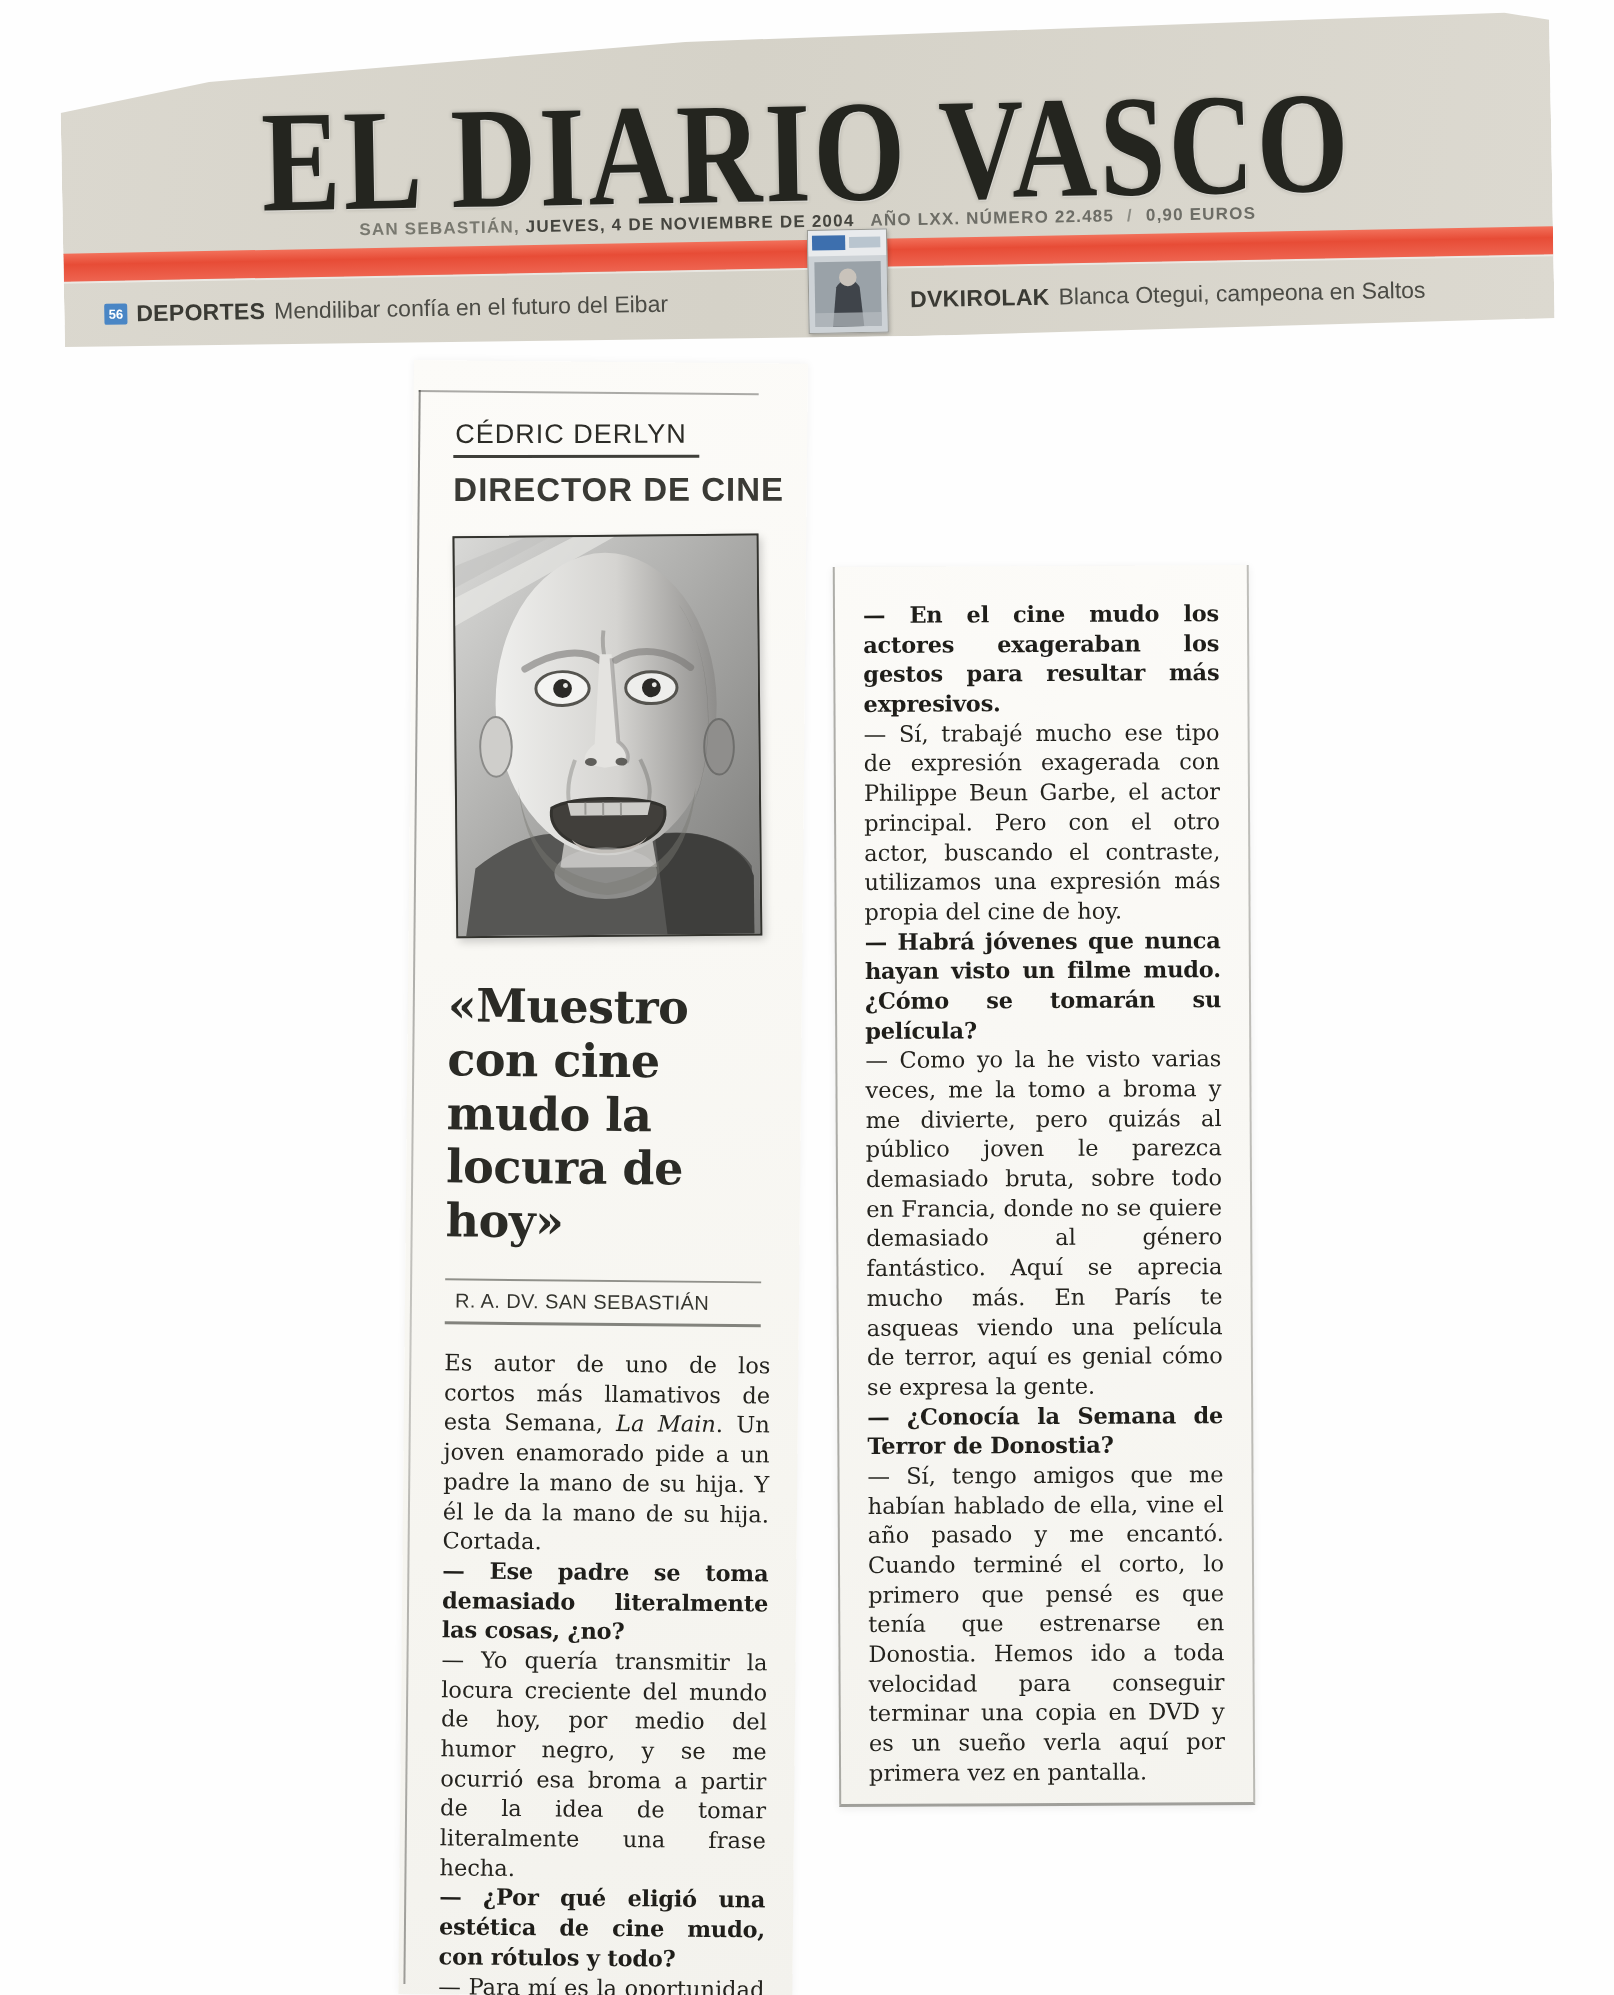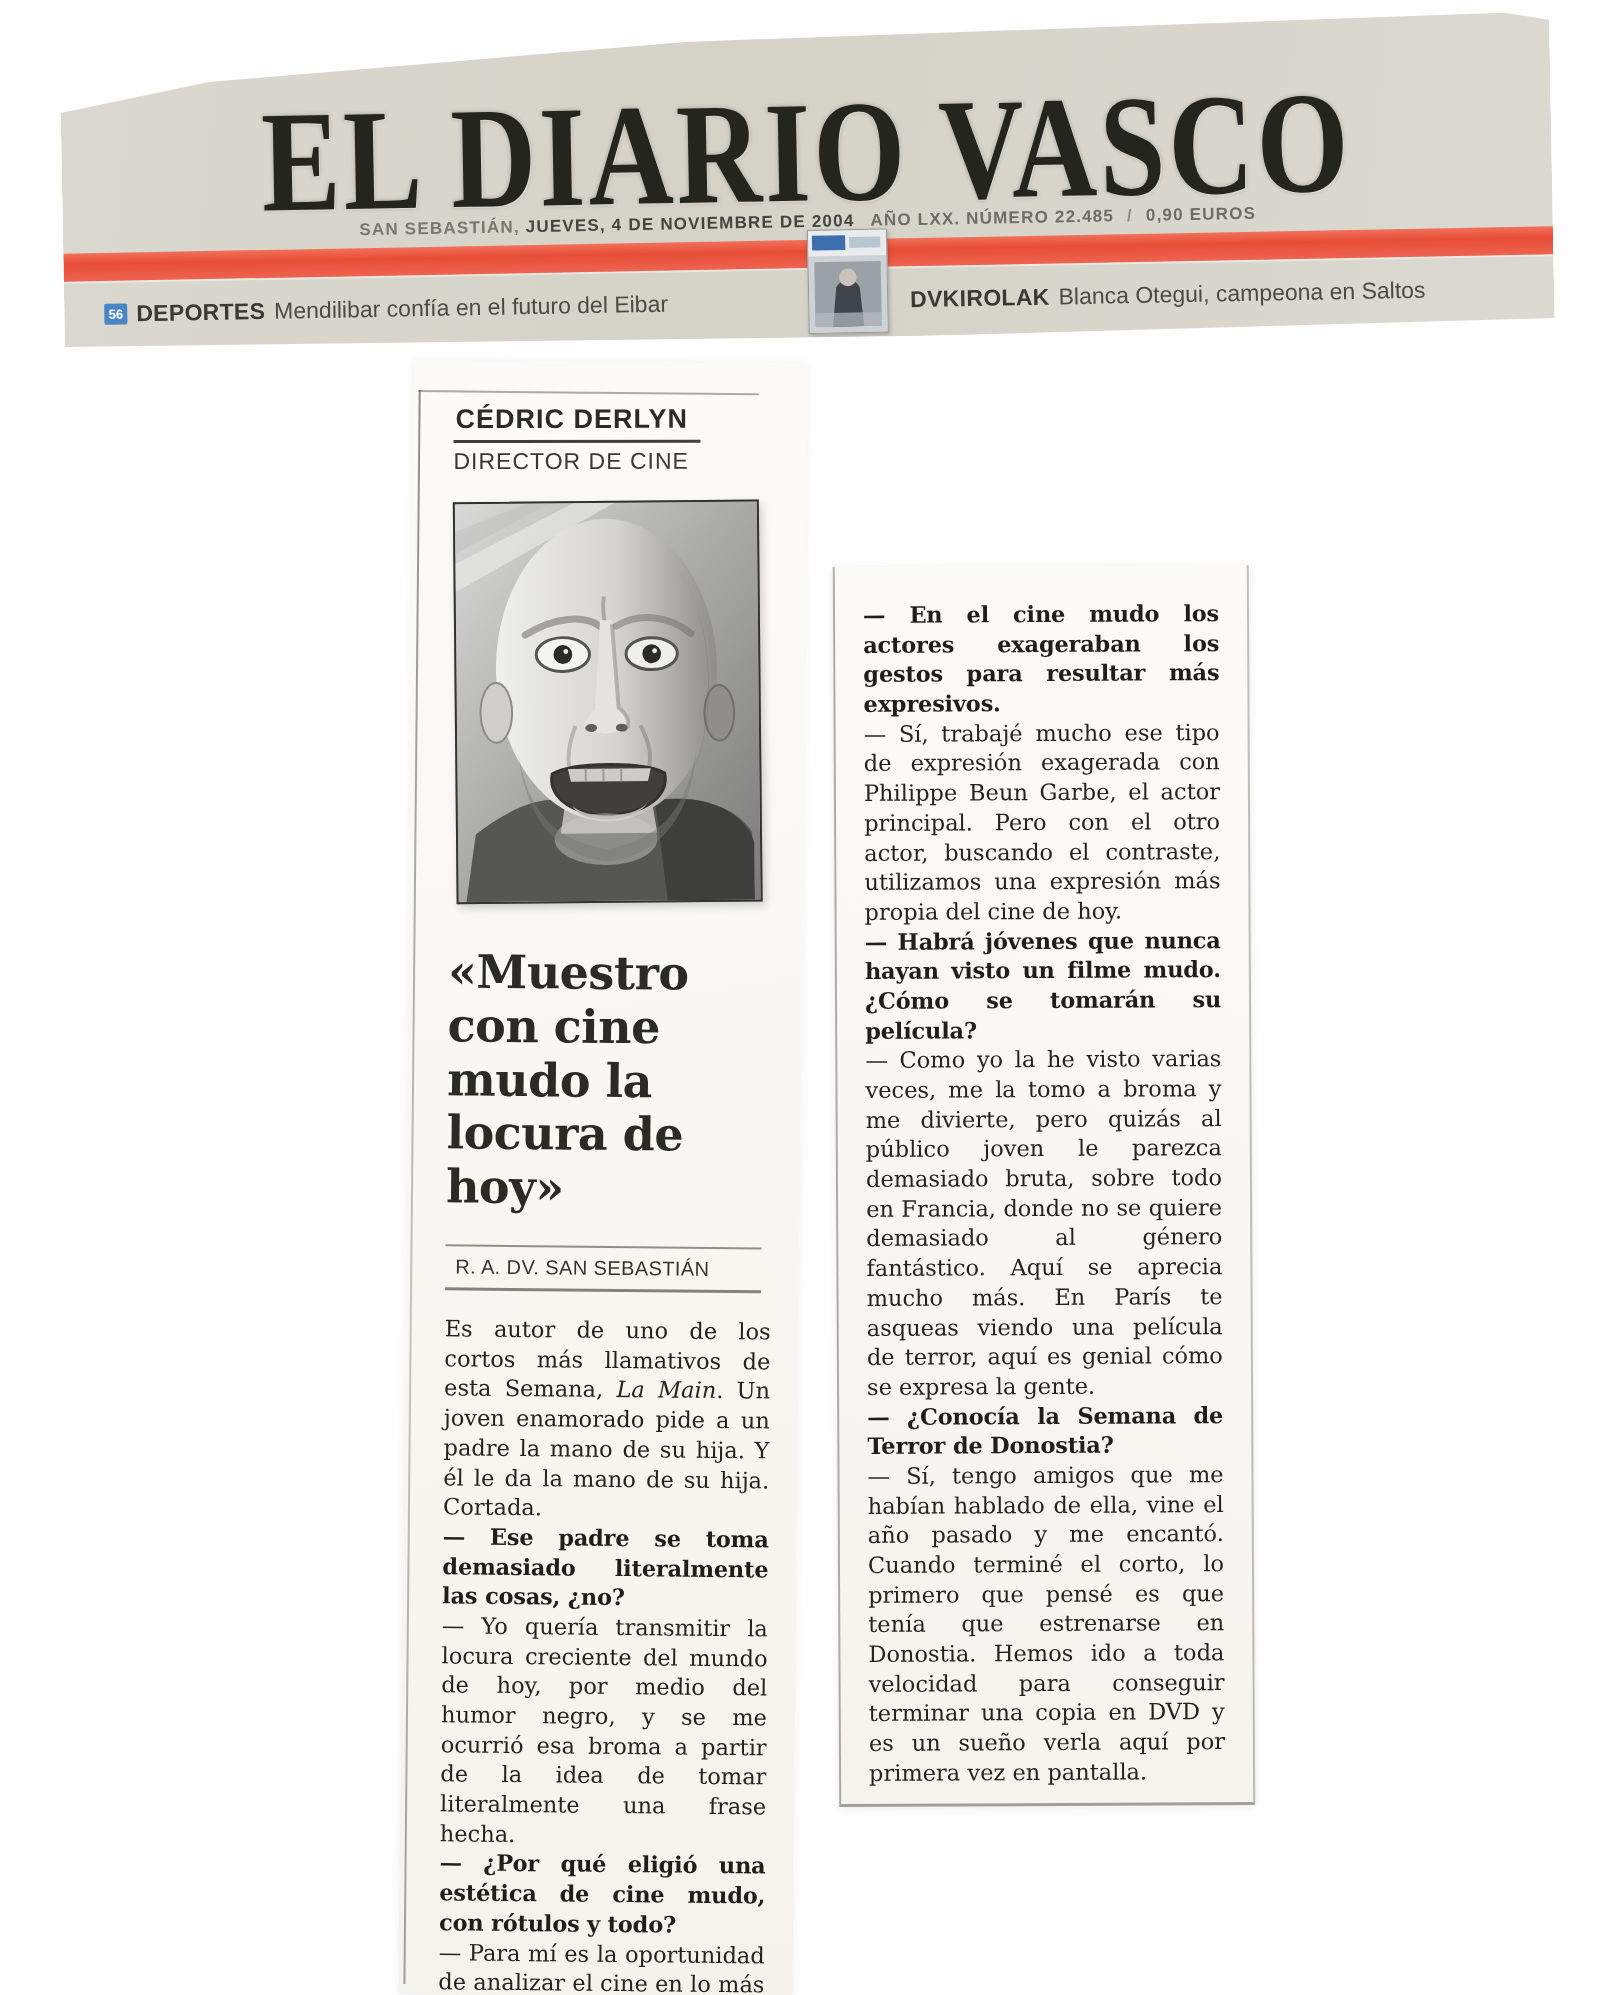--- a/index.html
+++ b/index.html
@@ -41,23 +41,23 @@
 
   
   .clip-left{position:absolute;left:414px;top:360px;width:394px;height:1634px;
     background:linear-gradient(170deg,#fcfbf8 0%,#f6f5f0 70%,#f3f2ed 100%);
     transform:rotate(.55deg);transform-origin:top left;
     box-shadow:0 0 8px rgba(0,0,0,.05);}
   .edge-v{position:absolute;left:5px;top:30px;bottom:10px;width:2px;
     background:linear-gradient(180deg,rgba(50,50,46,.55),rgba(50,50,46,.25) 60%,rgba(50,50,46,.45));}
   .edge-h{position:absolute;left:5px;top:30px;width:340px;height:2px;background:rgba(50,50,46,.4);}
   .kicker{padding:42px 0 0 40px;transform:rotate(-.6deg);}
-  .kicker-name{display:inline-block;font-weight:bold;font-size:27px;letter-spacing:1px;color:#2c2c27;
-    border-bottom:3px solid #3f3f3a;padding:0 12px 5px 2px;}
-  .kicker-role{font-size:23px;color:#3a3a35;margin-top:5px;letter-spacing:1px;}
+  .kicker-name{display:inline-block;font-weight:normal;font-size:27px;letter-spacing:1px;color:#2c2c27;
+    border-bottom:3px solid #3f3f3a;padding:0 12px 5px 2px;margin-top:15px;}
+  .kicker-role{font-size:33px;color:#3a3a35;margin-top:13px;letter-spacing:1px;font-weight:bold;}
   .portrait{margin:26px 0 0 44px;width:306px;height:402px;border:2px solid #33332e;
     transform:rotate(-1.1deg);box-shadow:3px 4px 8px rgba(0,0,0,.18);background:#a8a8a6;}
   .portrait svg{display:block;width:100%;height:100%;}
   .headline{margin:44px 24px 0 40px;font-family:"DejaVu Serif",serif;font-size:46px;line-height:1.17;
     color:#2b2b26;letter-spacing:-.5px;}
   .byline{margin:30px 38px 0 40px;border-top:2px solid #90908a;border-bottom:3px solid #83837d;
     padding:9px 0 9px 10px;font-size:20px;color:#35352f;letter-spacing:.4px;}
   .byline .b{font-weight:normal;}
 
   

